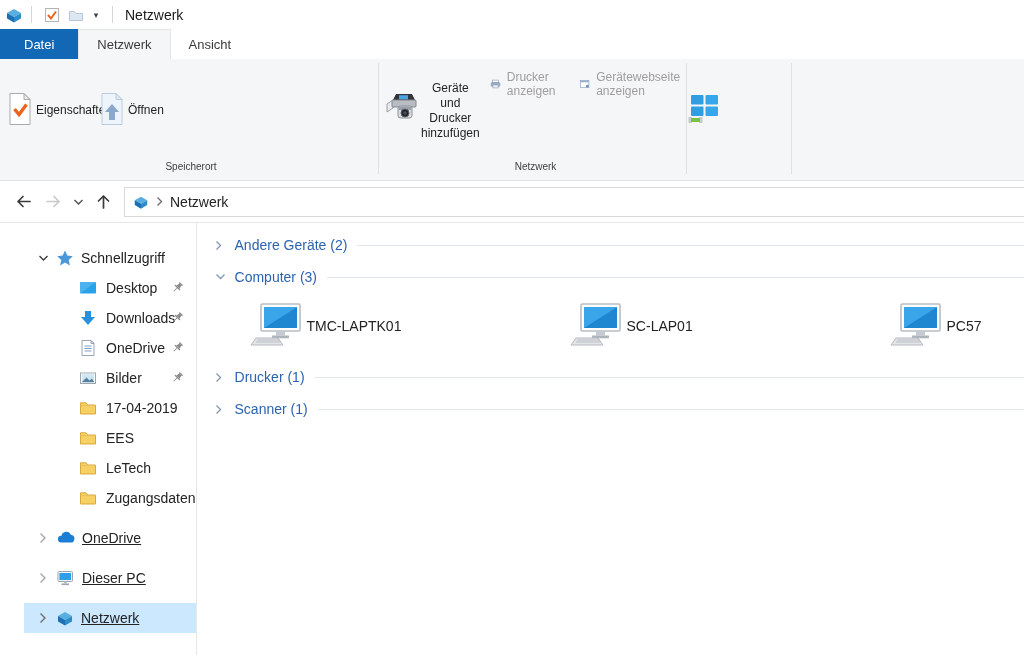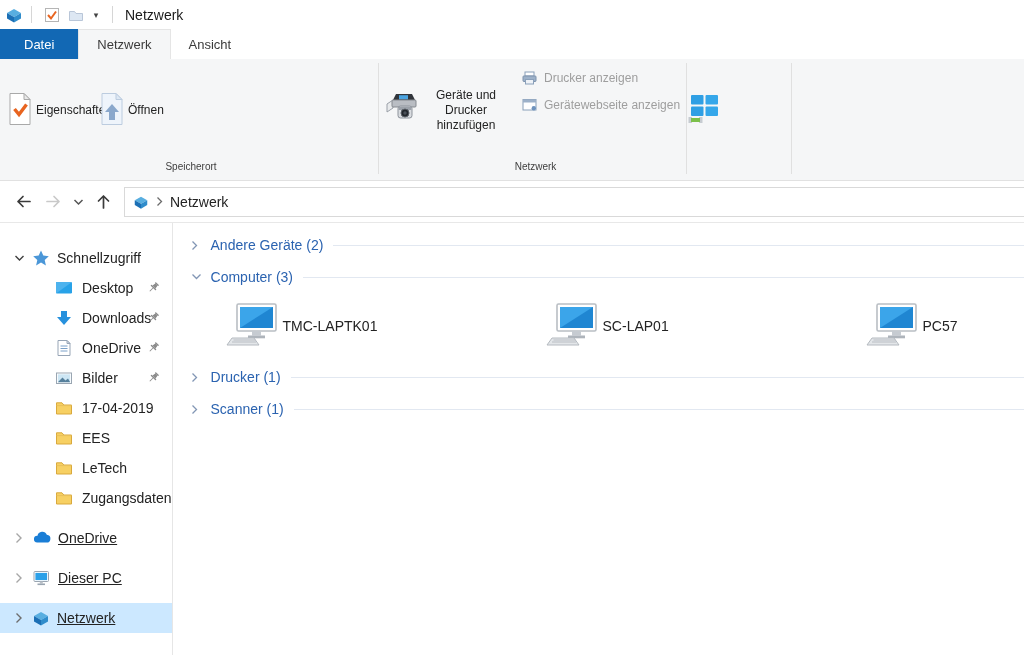--- a/index.html
+++ b/index.html
@@ -23,32 +23,32 @@
   .ribbon { height:122px; background:#f5f6f7; border-bottom:1px solid #e1e1e1; display:flex; }
   .rgroup { display:flex; flex-direction:column; }
   .rbody { flex:1; display:flex; align-items:flex-start; }
   .rlabel { height:21px; text-align:center; font-size:10px; color:#404040; line-height:16px; }
   .rsep { width:1px; background:#e0e0e0; margin:4px 0 6px; }
   .rfill { flex:1; }
   .bigbtn { display:flex; flex-direction:row; align-items:center; justify-content:flex-start;
     padding-top:5px; font-size:12px; line-height:15px; text-align:center; height:98px; }
   .bigbtn .bicon { height:40px; display:flex; align-items:center; justify-content:center; margin-bottom:3px; }
   .disabled { color:#9e9e9e; }
-  .small-col { display:flex; flex-direction:column; margin-left:10px; padding-top:11px; gap:11px; }
+  .small-col { display:flex; margin-left:10px; padding-top:11px; gap:11px; }
   .smallbtn { display:flex; align-items:center; gap:6px; font-size:12px; }
 
   
   .addrbar { height:42px; display:flex; align-items:center; border-bottom:1px solid #e8e8e8; background:#fff; padding-left:8px; }
   .navbtn { width:30px; height:30px; display:flex; align-items:center; justify-content:center; }
   .navbtn.narrow { width:20px; }
   .addr-box { flex:1; height:30px; border:1px solid #d9d9d9; border-right:none; background:#fff;
     display:flex; align-items:center; padding-left:8px; gap:7px; font-size:14px; margin-left:6px; }
 
   
-  .bodywrap { display:flex; height:432px; }
+  .bodywrap { display:flex; height:432px;margin-left:24px; }
   .sidebar { width:197px; border-right:1px solid #e6e6e6; padding-top:20px; }
   .srow { height:30px; display:flex; align-items:center; font-size:14px; position:relative; padding-left:6px; }
   .srow .chev { width:26px; display:flex; justify-content:center; flex:none; }
   .srow .slabel { margin-left:7px; white-space:nowrap; }
   .srow-child { padding-left:55px; }
   .srow-child .slabel { margin-left:9px; }
   .pin { position:absolute; right:12px; top:8px; }
   .srow-root { margin-top:10px;text-decoration:underline; }
   .srow-selected { background:#cce8ff; }
 

